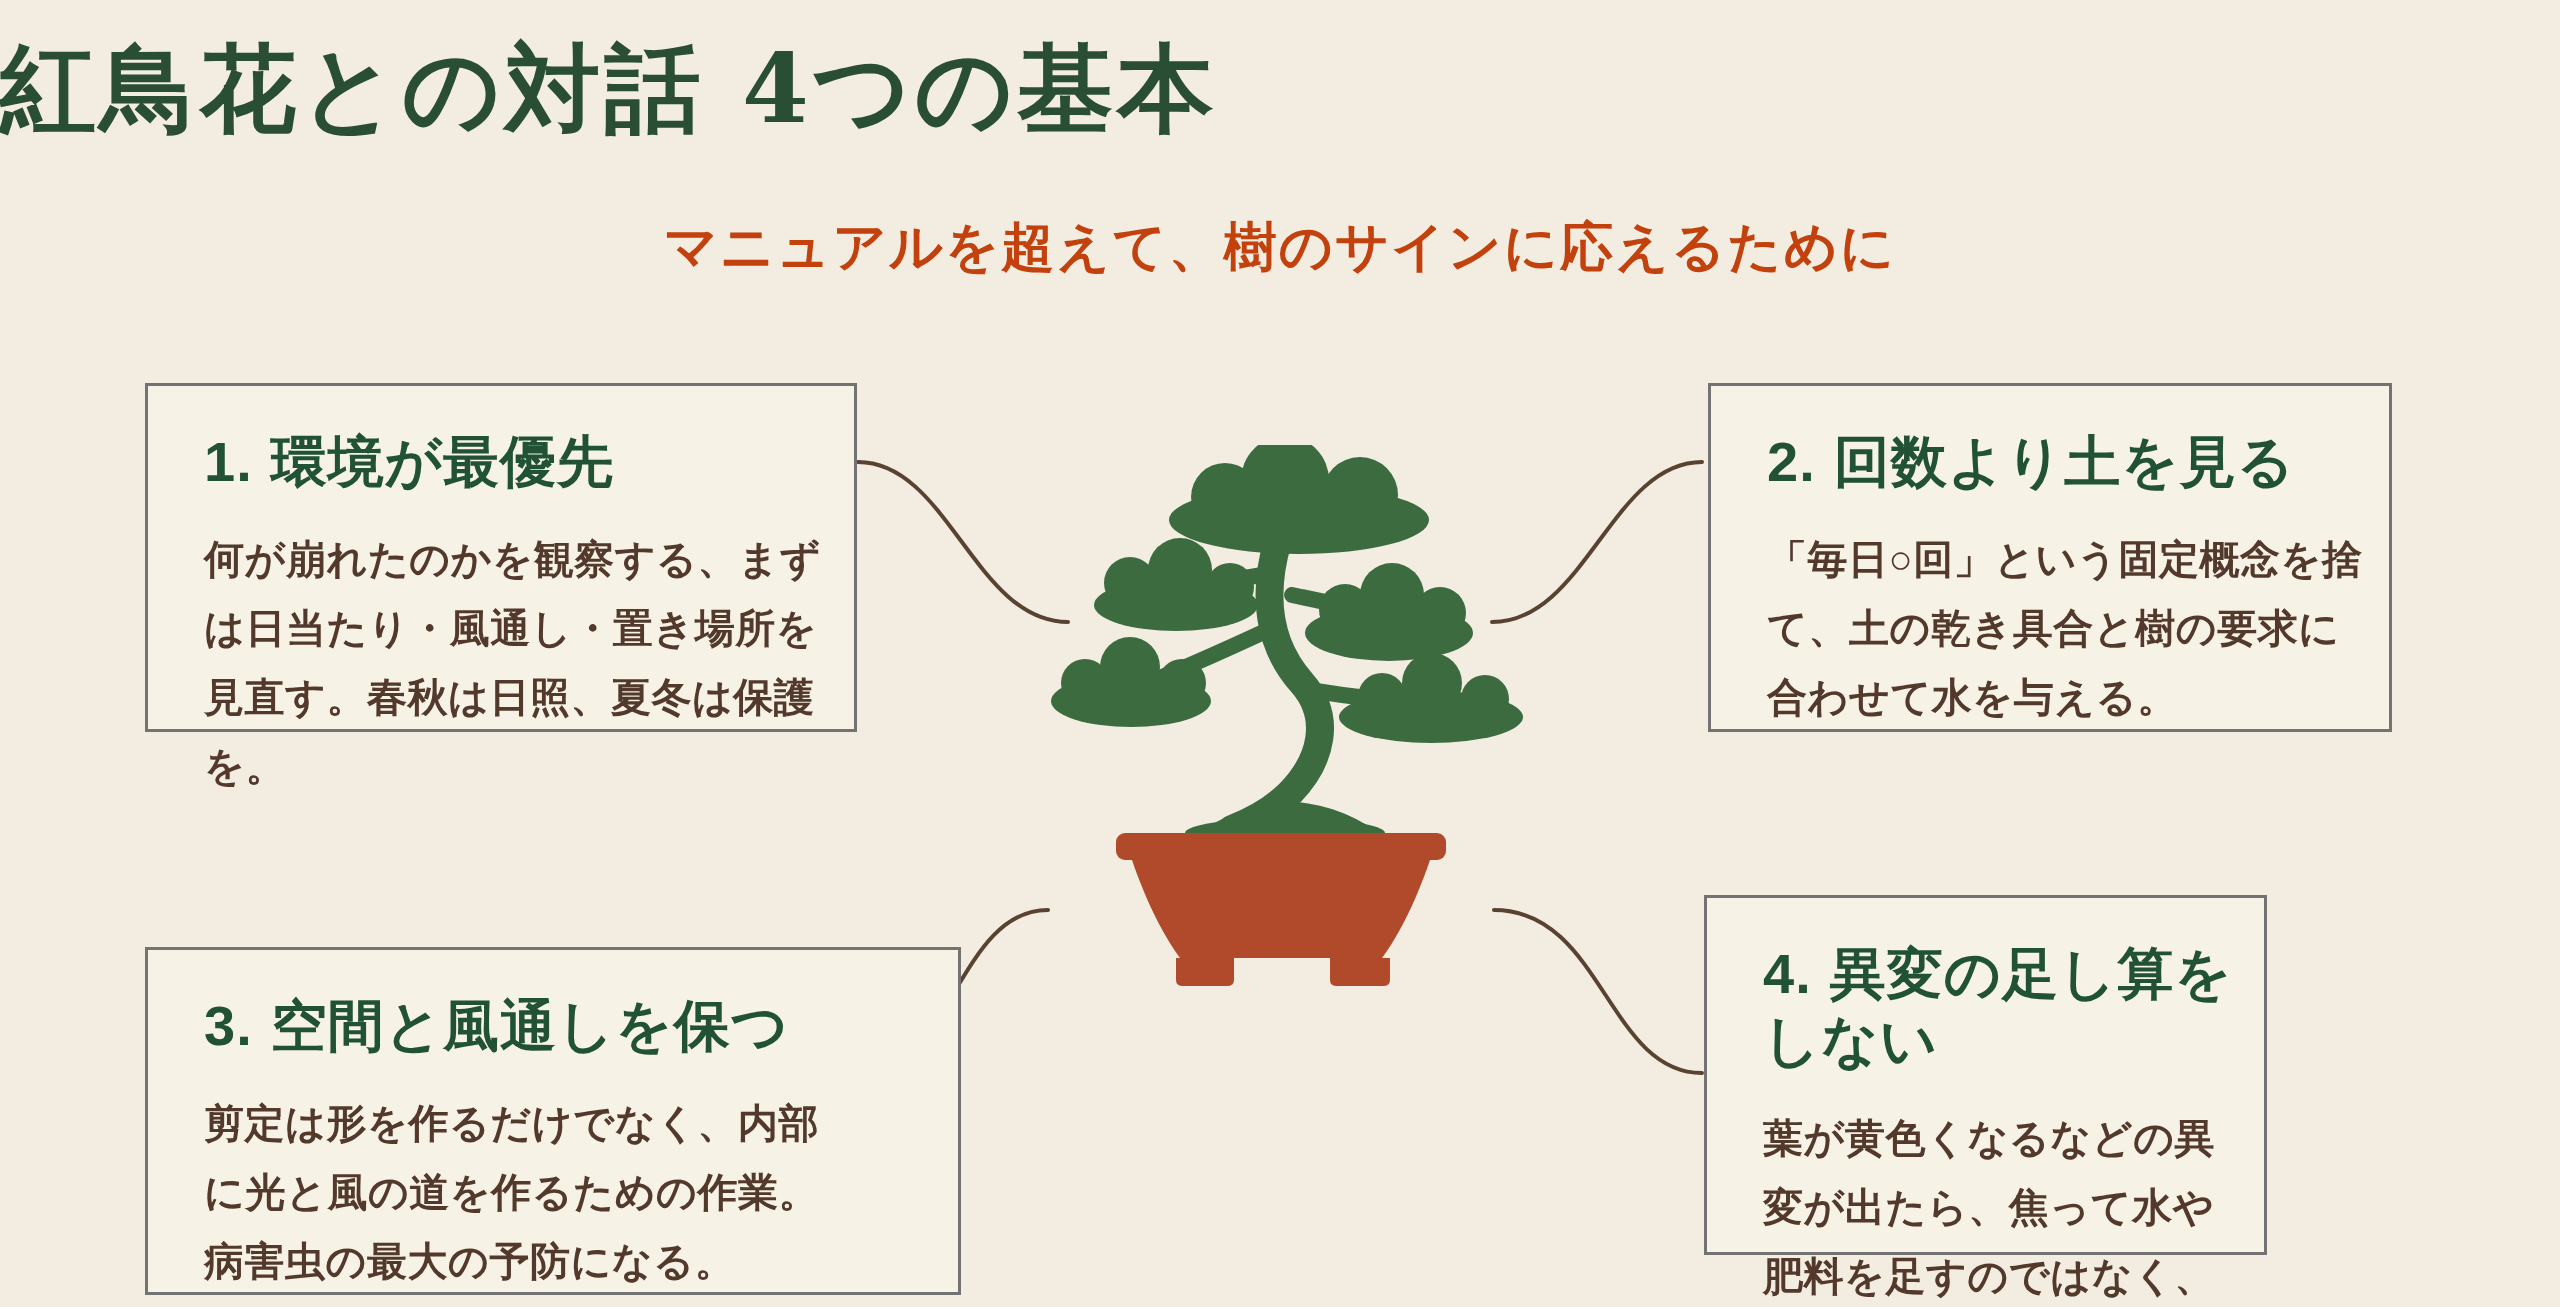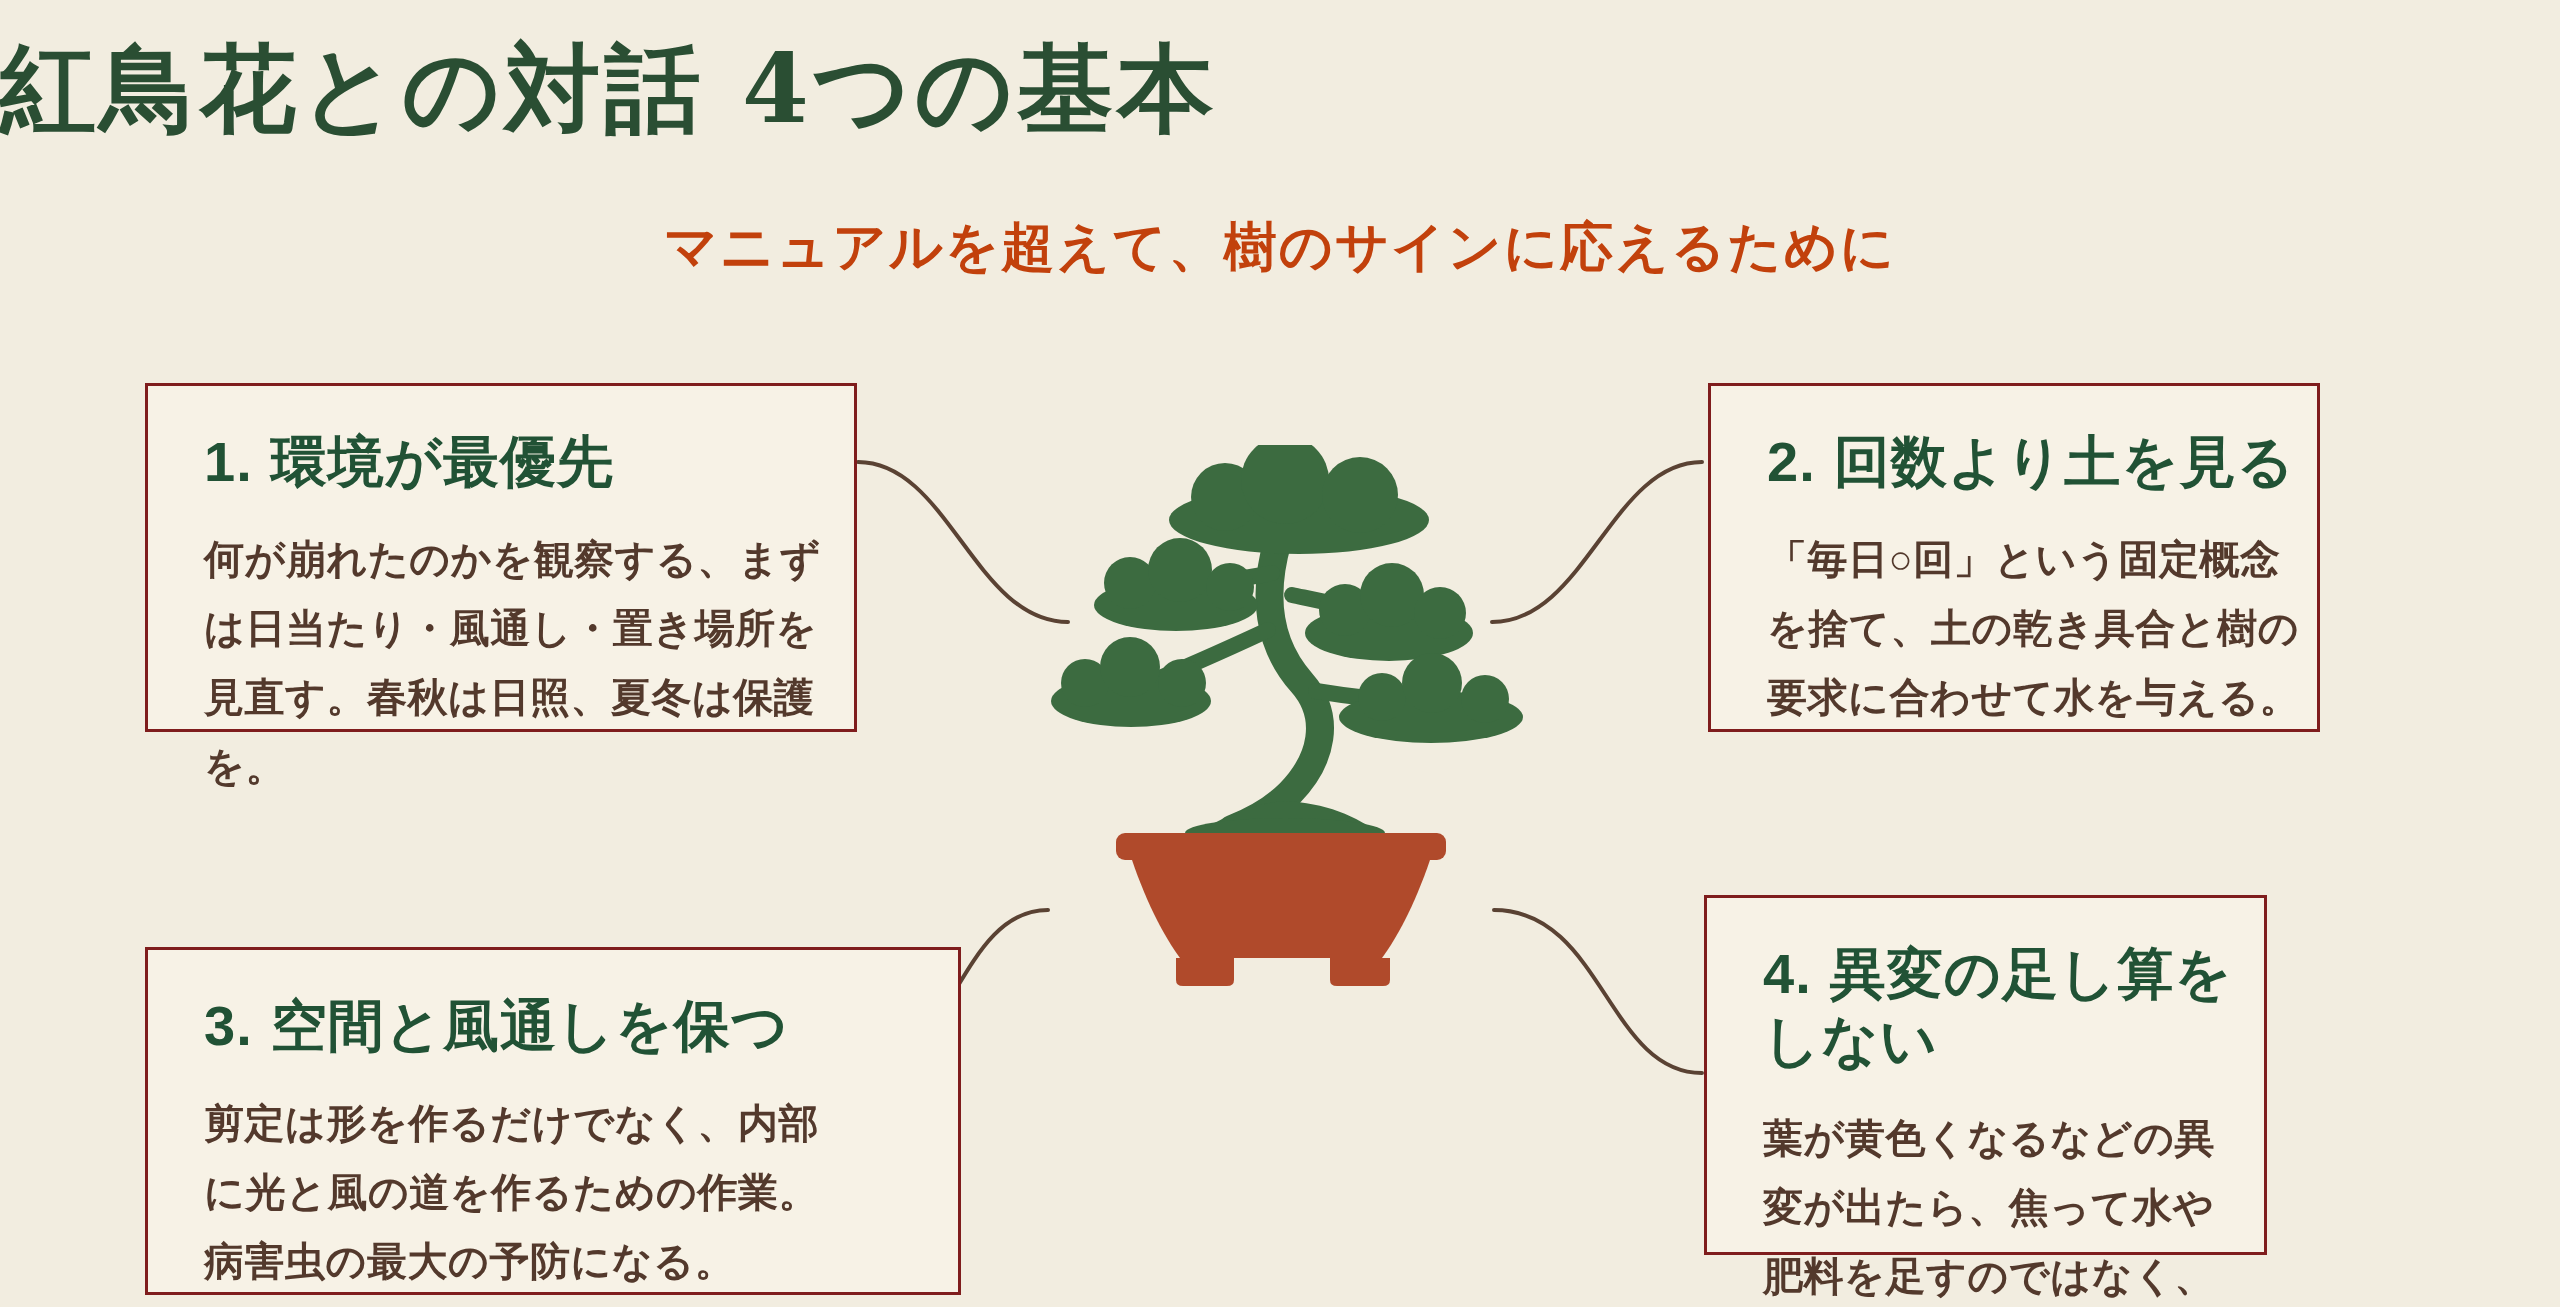--- a/index.html
+++ b/index.html
@@ -22,21 +22,21 @@
     position:absolute;left:0;top:212px;width:2560px;
     text-align:center;
     font-size:53px;font-weight:700;
     letter-spacing:2px;
     color:#c2410c;
   }
   .card{
     position:absolute;
     box-sizing:border-box;
     background:#f7f2e6;
-    border:3px solid #7f1d1d;
+    border:3px solid #737373;
     padding:42px 16px 0 56px;
   }
   .card-head{
     font-size:56px;font-weight:800;
     color:#215235;
     line-height:1.2;
     margin:0 0 30px 0;
     letter-spacing:1px;
   }
   .card-head .num{margin-right:18px;}
@@ -118,21 +118,21 @@
     </g>
   </svg>
 
   <div class="card" style="left:145px;top:383px;width:712px;height:349px;">
     <div class="card-head">
       <span class="num">1.</span><span>環境が最優先</span>
     </div>
     <div class="card-body">何が崩れたのかを観察する、まずは日当たり・風通し・置き場所を見直す。春秋は日照、夏冬は保護を。</div>
   </div>
 
-  <div class="card" style="left:1708px;top:383px;width:612px;height:349px;">
+  <div class="card" style="left:1708px;top:383px;width:684px;height:349px;">
     <div class="card-head">
       <span class="num">2.</span><span>回数より土を見る</span>
     </div>
     <div class="card-body">「毎日○回」という固定概念を捨て、土の乾き具合と樹の要求に合わせて水を与える。</div>
   </div>
 
   <div class="card" style="left:145px;top:947px;width:816px;height:348px;">
     <div class="card-head">
       <span class="num">3.</span><span>空間と風通しを保つ</span>
     </div>

